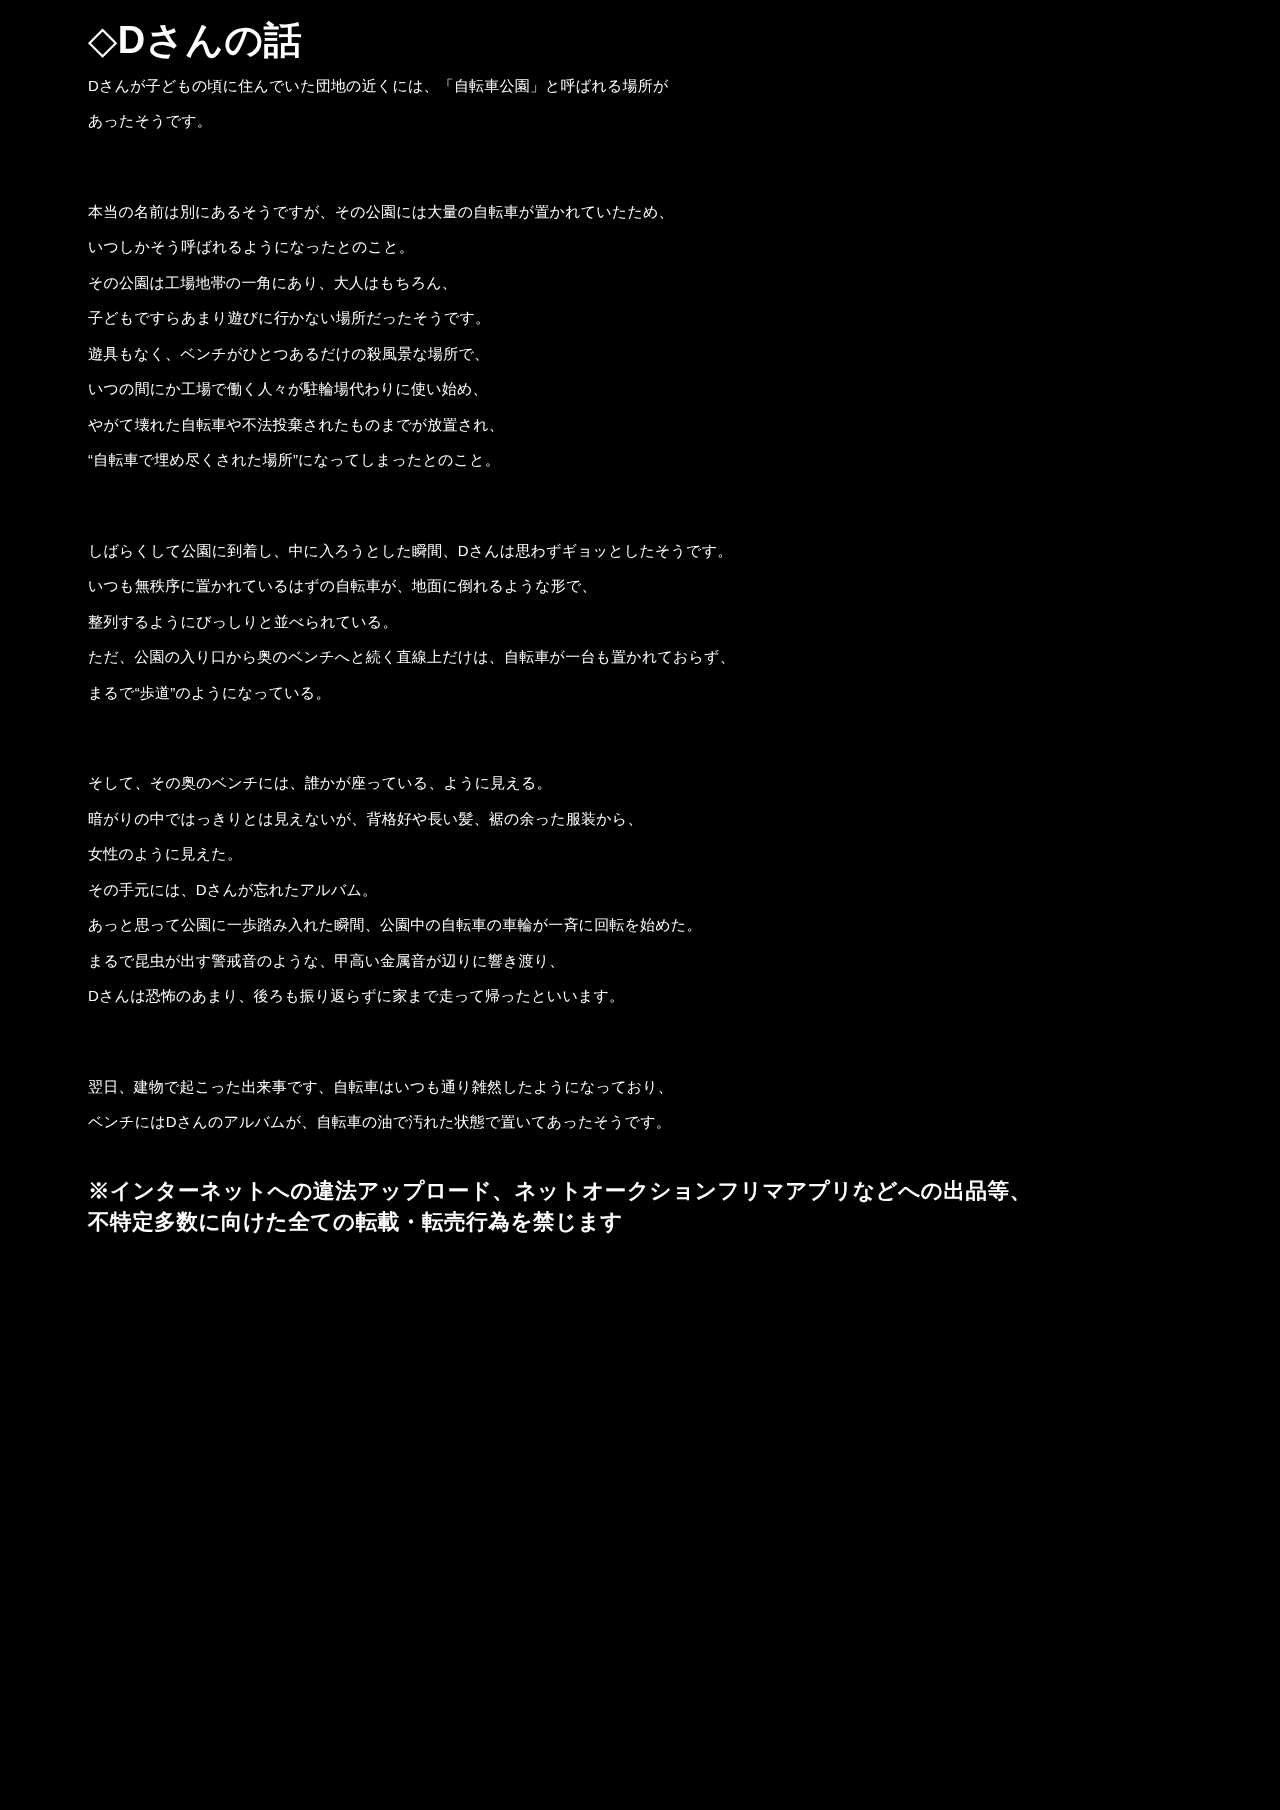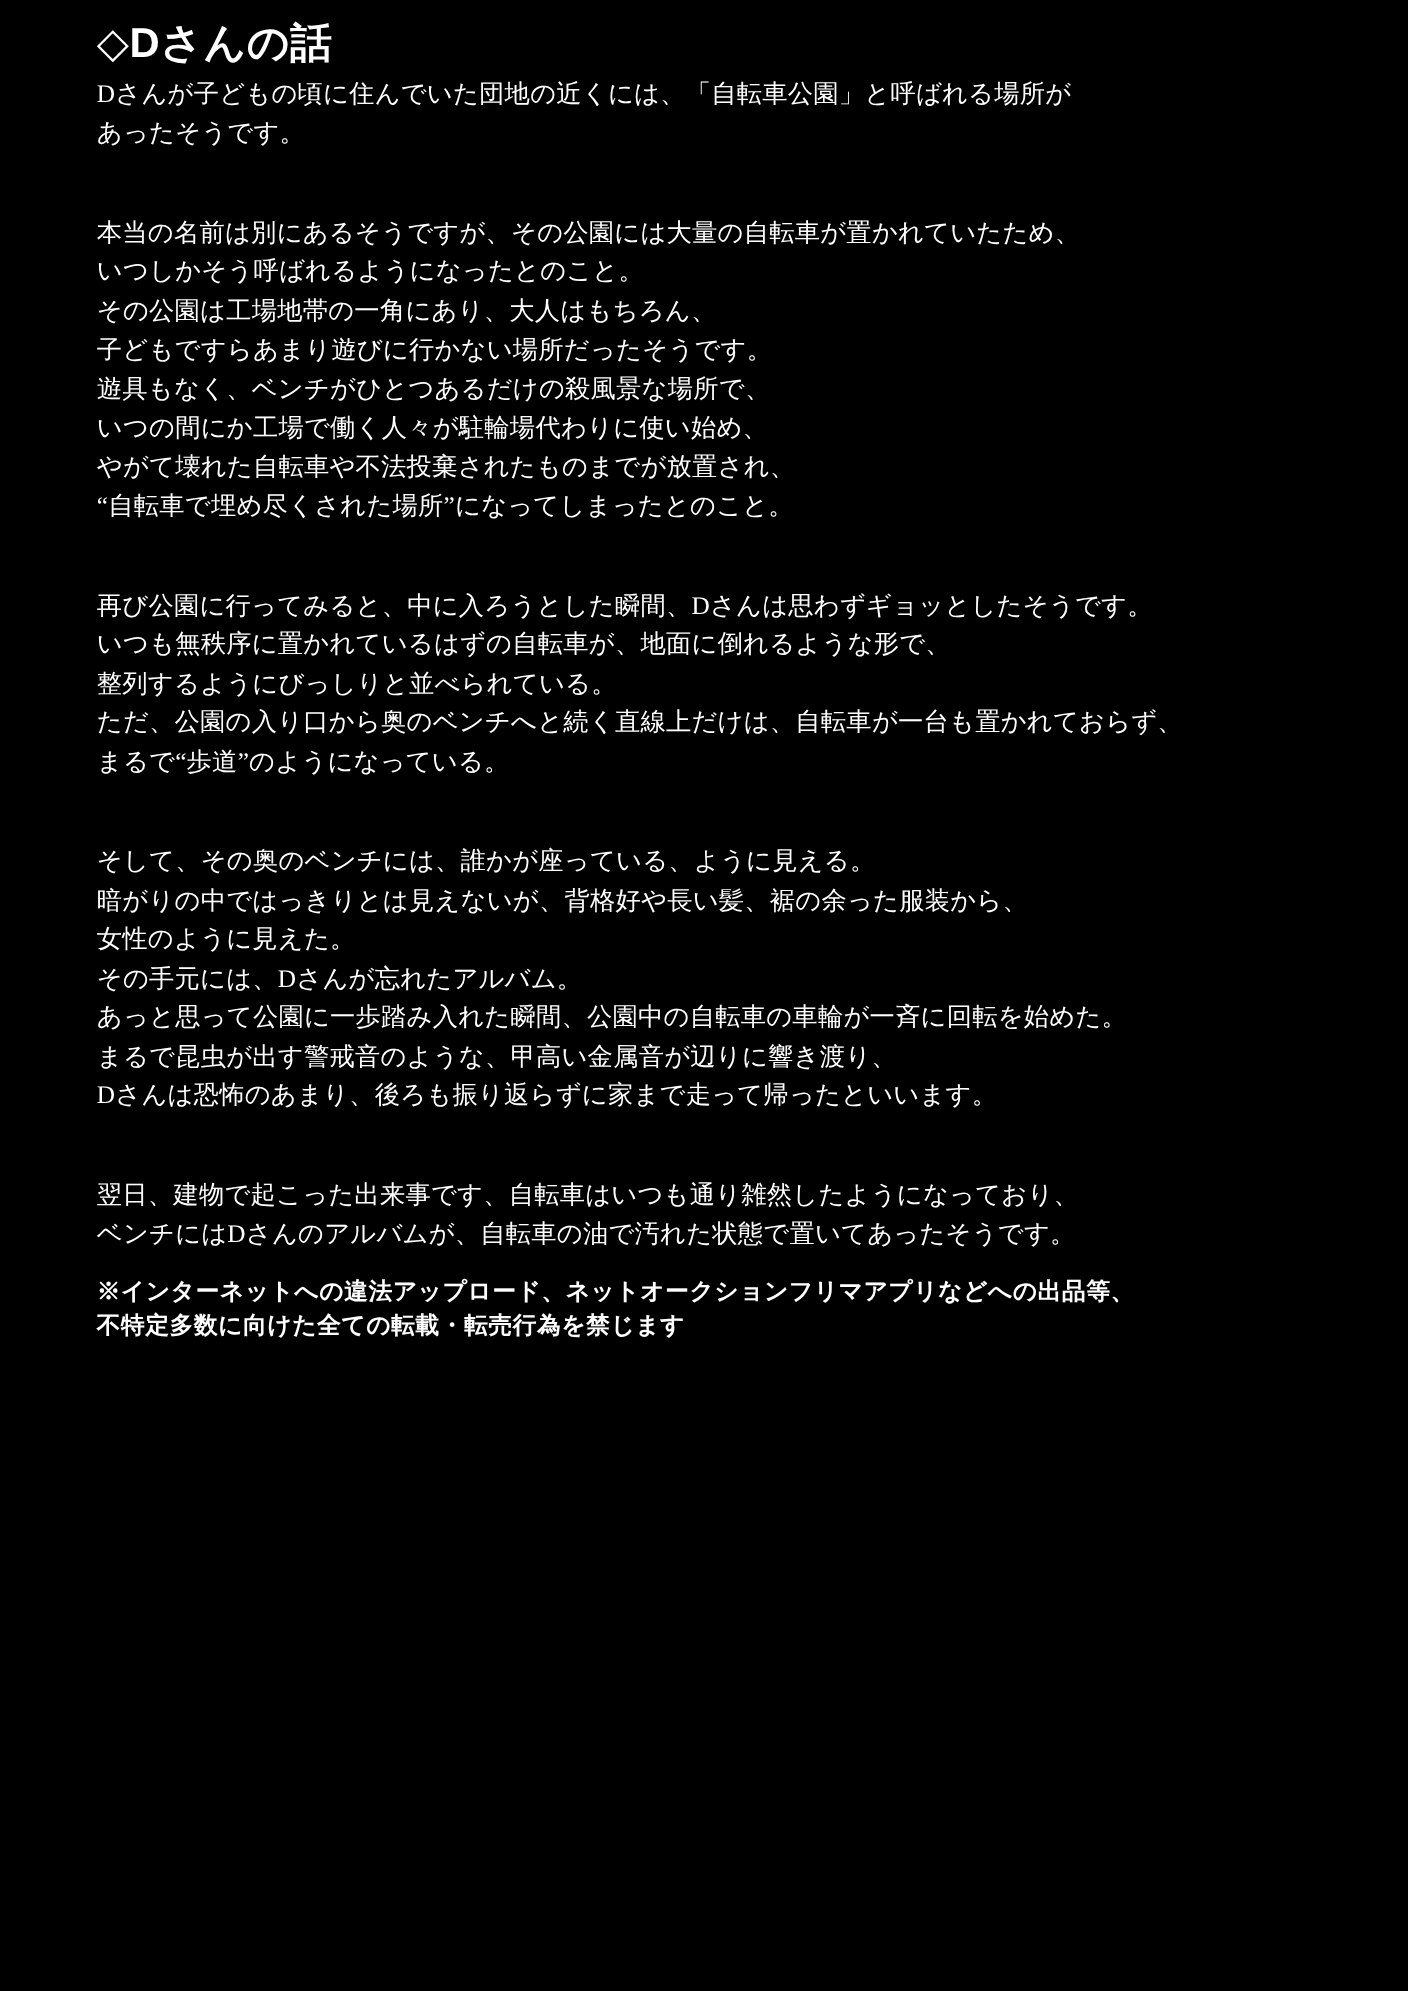--- a/index.html
+++ b/index.html
@@ -25,31 +25,30 @@
   .title {
     font-size: 38px;
     line-height: 1.2;
     font-weight: 700;
     letter-spacing: 0.5px;
     margin: 0 0 4px 0;
     white-space: pre;
   }
   .para {
     margin: 0;
-    font-size: 23px;
+    font-size: 15px;
     line-height: 35.5px;
     letter-spacing: 0.2px;
     white-space: pre-line;
-    font-family: Liberation Serif, serif;
   }
   .para + .para {
     margin-top: 55px;
   }
   .notice {
-    margin-top: 19px;
+    margin-top: 36px;
     font-family: "Liberation Serif", "DejaVu Serif", serif;
     font-weight: 700;
     font-size: 21.5px;
     line-height: 31px;
     letter-spacing: 0.6px;
     white-space: pre-line;
   }
 </style>
 </head>
 <body>
@@ -61,21 +60,21 @@
   <p class="para">Dさんが子どもの頃に住んでいた団地の近くには、「自転車公園」と呼ばれる場所が
 あったそうです。</p>
   <p class="para">本当の名前は別にあるそうですが、その公園には大量の自転車が置かれていたため、
 いつしかそう呼ばれるようになったとのこと。
 その公園は工場地帯の一角にあり、大人はもちろん、
 子どもですらあまり遊びに行かない場所だったそうです。
 遊具もなく、ベンチがひとつあるだけの殺風景な場所で、
 いつの間にか工場で働く人々が駐輪場代わりに使い始め、
 やがて壊れた自転車や不法投棄されたものまでが放置され、
 “自転車で埋め尽くされた場所”になってしまったとのこと。</p>
-  <p class="para">再び公園に行ってみると、中に入ろうとした瞬間、Dさんは思わずギョッとしたそうです。
+  <p class="para">しばらくして公園に到着し、中に入ろうとした瞬間、Dさんは思わずギョッとしたそうです。
 いつも無秩序に置かれているはずの自転車が、地面に倒れるような形で、
 整列するようにびっしりと並べられている。
 ただ、公園の入り口から奥のベンチへと続く直線上だけは、自転車が一台も置かれておらず、
 まるで“歩道”のようになっている。</p>
   <p class="para">そして、その奥のベンチには、誰かが座っている、ように見える。
 暗がりの中ではっきりとは見えないが、背格好や長い髪、裾の余った服装から、
 女性のように見えた。
 その手元には、Dさんが忘れたアルバム。
 あっと思って公園に一歩踏み入れた瞬間、公園中の自転車の車輪が一斉に回転を始めた。
 まるで昆虫が出す警戒音のような、甲高い金属音が辺りに響き渡り、

